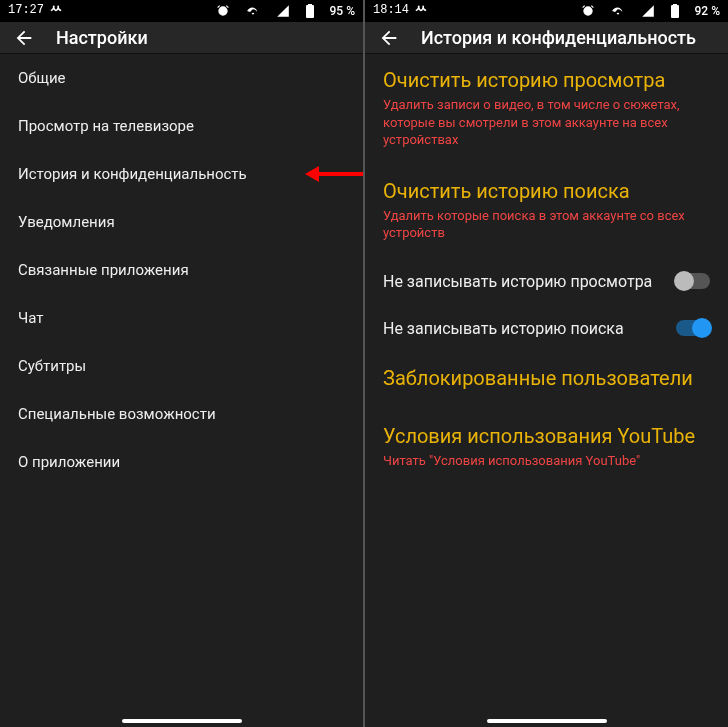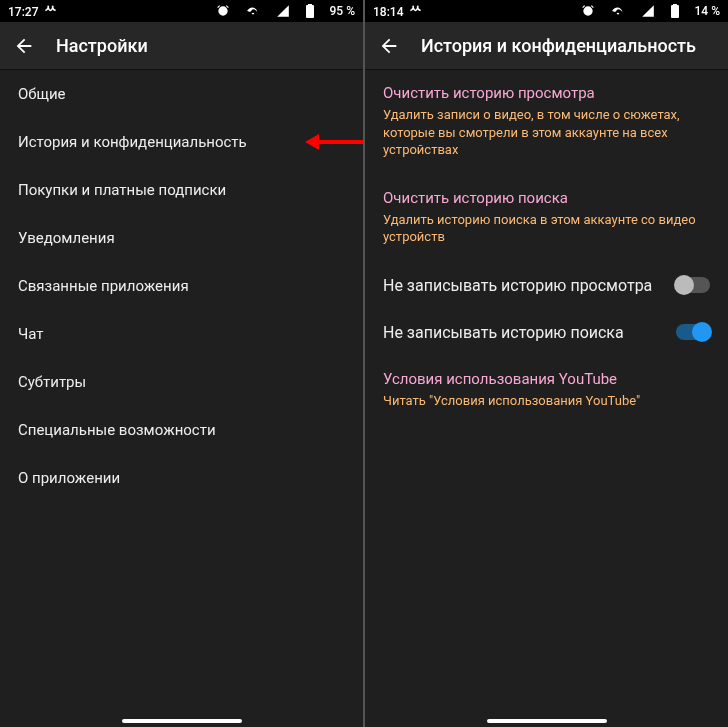--- a/index.html
+++ b/index.html
@@ -24,25 +24,25 @@
   .status-bar {
     height: 22px;
     background: #000;
     display: flex;
     align-items: center;
     justify-content: space-between;
     padding: 0 8px;
     font-size: 12px;
     font-weight: 500;
   }
-  .status-left { display: flex; align-items: flex-end; gap: 6px; }
+  .status-left { display: flex; align-items: flex-start; gap: 6px; font-family: Liberation Mono, monospace; }
   .status-right { display: flex; align-items: center; gap: 16px; }
   .status-right svg { fill: #fff; }
   .app-bar {
-    height: 48px;
+    height: 32px;
     background: #272727;
     display: flex;
     align-items: center;
     padding: 0 12px;
     gap: 20px;
     border-bottom: 1px solid #111;
   }
   .back-btn {
     width: 24px; height: 24px;
     display: flex; align-items: center; justify-content: center;
@@ -55,22 +55,22 @@
     padding: 15px 18px;
     font-size: 15px;
     color: #eee;
     cursor: pointer;
     position: relative;
   }
   .section {
     padding: 14px 18px 16px 18px;
     cursor: pointer;
   }
-  .section-title { font-size: 15px; color: #f9a8d4; margin-bottom: 4px; }
-  .section-sub { font-size: 13px; color: #fdba74; line-height: 1.35; }
+  .section-title { font-size: 20px; color: #eab308; margin-bottom: 4px; }
+  .section-sub { font-size: 13px; color: #ef4444; line-height: 1.35; }
   .row-with-toggle {
     display: flex;
     align-items: center;
     justify-content: space-between;
     padding: 14px 18px;
   }
   .row-with-toggle .label { font-size: 16px; color: #eee; flex: 1; }
   .toggle {
     width: 34px; height: 16px;
     border-radius: 10px;
@@ -157,25 +157,25 @@
   <div class="app-bar">
     <div class="back-btn">
       <svg width="22" height="22" viewBox="0 0 24 24">
           <path d="M20 11H7.8l5.6-5.6L12 4l-8 8 8 8 1.4-1.4L7.8 13H20z"></path>
         </svg>
     </div>
     <div class="app-title">Настройки</div>
   </div>
   <div class="content" id="left-list">
       <div class="list-item"><span>Общие</span></div>
+      <div class="list-item"><span>Просмотр на телевизоре</span></div>
       <div class="list-item"><span>История и конфиденциальность</span><div class="arrow">
           <div class="arrow-line"></div>
           <div class="arrow-head"></div>
         </div></div>
-      <div class="list-item"><span>Покупки и платные подписки</span></div>
       <div class="list-item"><span>Уведомления</span></div>
       <div class="list-item"><span>Связанные приложения</span></div>
       <div class="list-item"><span>Чат</span></div>
       <div class="list-item"><span>Субтитры</span></div>
       <div class="list-item"><span>Специальные возможности</span></div>
       <div class="list-item"><span>О приложении</span></div>
     </div>
   <div class="nav-bar"></div>
 </div>
 
@@ -192,51 +192,54 @@
       <svg width="14" height="14" viewBox="0 0 24 24">
           <path d="M12 18.5l2.5-2.5A3.5 3.5 0 0012 15a3.5 3.5 0 00-2.5 1zm-5-5 2.5-2.5A7 7 0 0112 9a7 7 0 015 2l2.5 2.5A10.5 10.5 0 0012 6 10.5 10.5 0 002 12z"></path>
         </svg>
       <svg width="14" height="14" viewBox="0 0 24 24">
           <path d="M2 22h20V2z"></path>
         </svg>
       <svg width="8" height="14" viewBox="0 0 8 14">
           <rect x="0" y="1" width="8" height="13" rx="1" fill="#fff"></rect>
           <rect x="2" y="0" width="4" height="2" fill="#fff"></rect>
         </svg>
-      <span>14 %</span>
+      <span>92 %</span>
     </div>
   </div>
   <div class="app-bar">
     <div class="back-btn">
       <svg width="22" height="22" viewBox="0 0 24 24">
           <path d="M20 11H7.8l5.6-5.6L12 4l-8 8 8 8 1.4-1.4L7.8 13H20z"></path>
         </svg>
     </div>
     <div class="app-title">История и конфиденциальность</div>
   </div>
   <div class="content" id="right-list">
       <div class="section">
         <div class="section-title">Очистить историю просмотра</div>
         <div class="section-sub">Удалить записи о видео, в том числе о сюжетах, которые вы смотрели в этом аккаунте на всех устройствах</div>
       </div>
       <div class="section">
         <div class="section-title">Очистить историю поиска</div>
-        <div class="section-sub">Удалить историю поиска в этом аккаунте со видео устройств</div>
+        <div class="section-sub">Удалить которые поиска в этом аккаунте со всех устройств</div>
       </div>
       <div class="row-with-toggle">
         <div class="label">Не записывать историю просмотра</div>
         <div class="toggle off">
           <div class="knob"></div>
         </div>
       </div>
       <div class="row-with-toggle">
         <div class="label">Не записывать историю поиска</div>
         <div class="toggle on">
           <div class="knob"></div>
         </div>
       </div>
       <div class="section">
+        <div class="section-title">Заблокированные пользователи</div>
+      </div>
+      <div class="section">
         <div class="section-title">Условия использования YouTube</div>
         <div class="section-sub">Читать "Условия использования YouTube"</div>
       </div>
     </div>
   <div class="nav-bar"></div>
 </div>
 
 </body></html>

